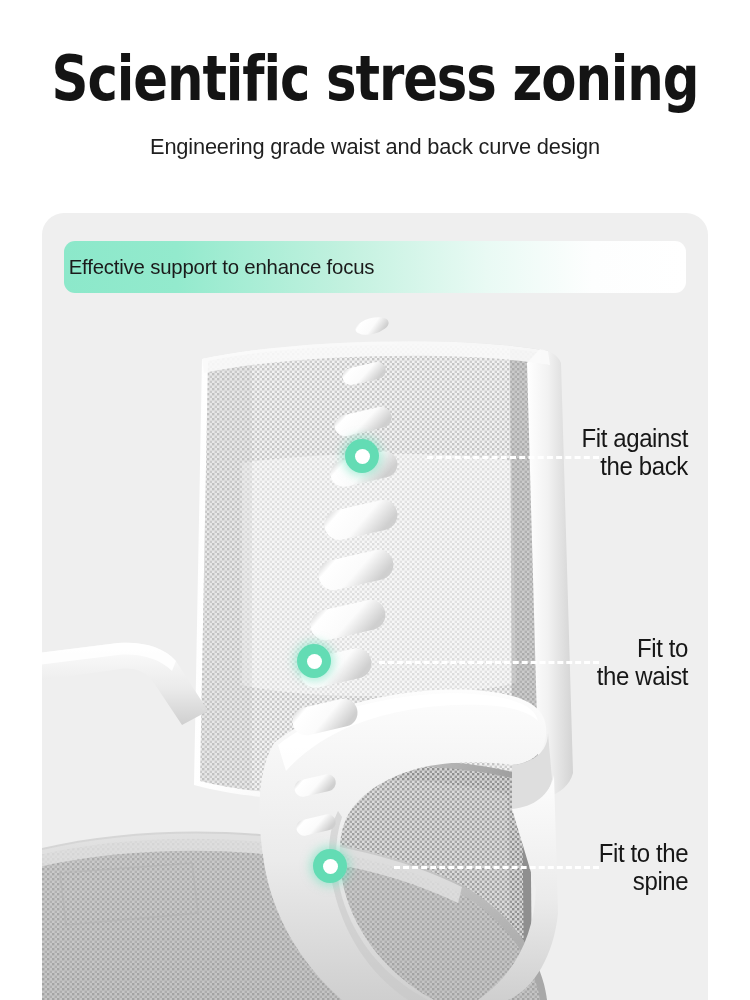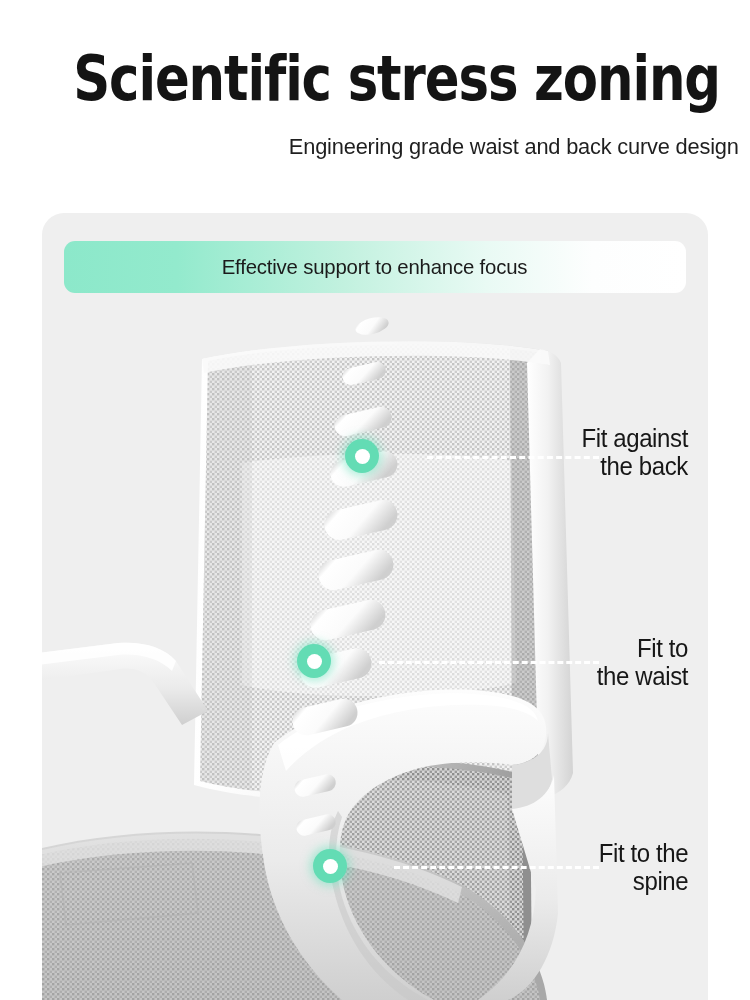--- a/index.html
+++ b/index.html
@@ -5,21 +5,21 @@
   html,body{margin:0;padding:0;}
   body{
     width:750px;height:1000px;
     background:#ffffff;
     font-family:"Liberation Sans","DejaVu Sans",sans-serif;
     overflow:hidden;position:relative;
   }
   .page{position:absolute;inset:0;width:750px;height:1000px;overflow:hidden;}
 
   
-  .header{position:absolute;left:0;top:0;width:750px;text-align:right;}
+  .header{position:absolute;left:0;top:0;width:750px;text-align:center;}
   .title{
     margin:0;padding:0;
     font-family:"Liberation Sans Narrow","DejaVu Sans Condensed","Liberation Sans",sans-serif;
     font-weight:700;
     font-size:62px;
     letter-spacing:-1.2px;
     color:#141414;
     line-height:1;
     padding-top:48px;
     transform:scaleX(0.92);
@@ -42,21 +42,21 @@
     background:#efefef;
     border-radius:22px 22px 0 0;
     overflow:hidden;
   }
 
   
   .banner{
     position:absolute;left:22px;top:28px;width:622px;height:52px;
     border-radius:11px;
     background:linear-gradient(90deg,#8ce8ca 0%,#93eacd 18%,#c2f1df 45%,#e9faf4 68%,#fdfefe 85%,#ffffff 100%);
-    display:flex;align-items:center;justify-content:center;
+    display:flex;align-items:center;
   }
   .banner-text{
     font-size:21px;color:#1b1b1b;font-weight:400;letter-spacing:-0.2px;
     transform:scaleX(0.97);white-space:nowrap;
   }
 
   
   .chair-stage{position:absolute;left:0;top:0;width:666px;height:787px;}
   .chair-stage svg{position:absolute;left:0;top:0;}
 

